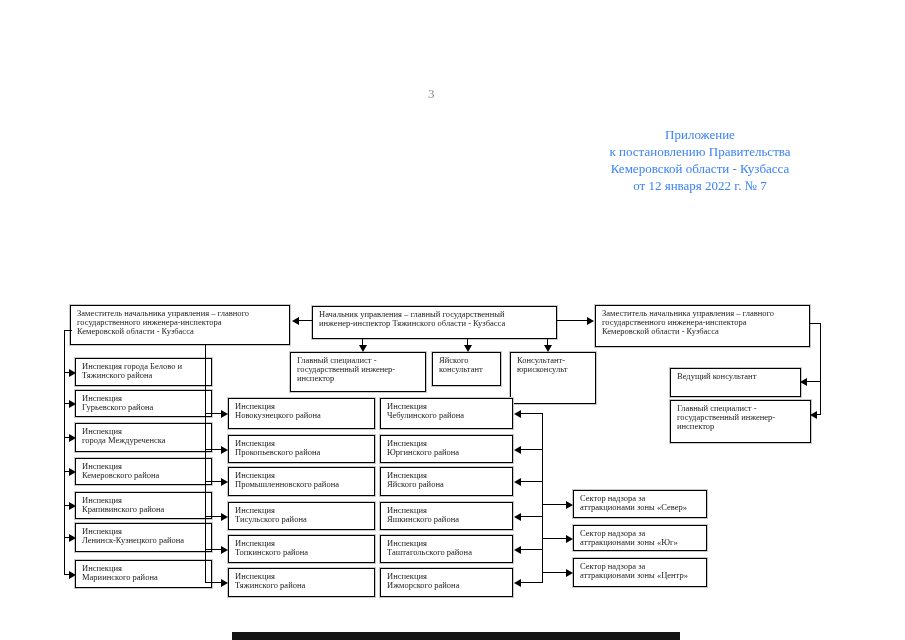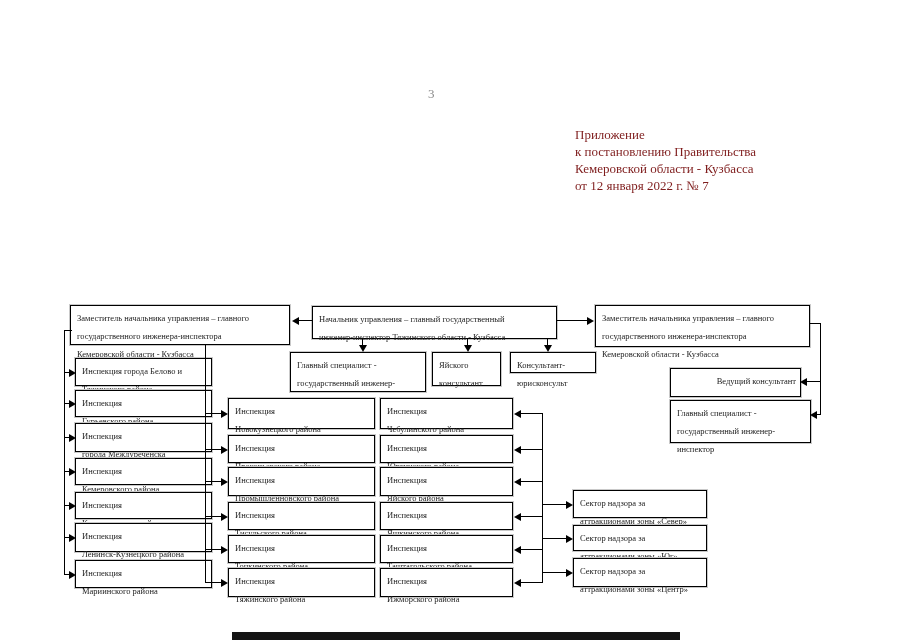--- a/index.html
+++ b/index.html
@@ -2,25 +2,25 @@
 <html><head>
 <meta charset="utf-8">
 <style>
   html,body{margin:0;padding:0;background:#fff;}
   .page{
     position:relative;width:905px;height:640px;background:#ffffff;overflow:hidden;
     font-family:"Liberation Serif","DejaVu Serif",serif;color:#1a1a1a;
   }
   .page *{box-sizing:border-box;}
   .pagenum{position:absolute;font-size:13px;color:#8a8a8a;}
-  .hdr{position:absolute;font-size:13px;line-height:17px;white-space:pre-line;color:#7f1d1d;}
+  .hdr{position:absolute;text-align:center;font-size:13px;line-height:17px;white-space:pre-line;color:#3b82f6;}
   .ttl{position:absolute;text-align:center;font-size:13.5px;line-height:17px;white-space:pre-line;color:#111;}
   .obox{
     position:absolute;border:1px solid #000;background:#fff;
-    font-size:8.5px;line-height:18px;padding:3px 4px 2px 6px;
+    font-size:8.5px;line-height:9px;padding:3px 4px 2px 6px;
     white-space:pre-line;color:#222;box-shadow:0 0 0 1px #c9c9c9;
   }
   .ln{position:absolute;background:#000;}
   .ah{position:absolute;width:0;height:0;}
   .ah-r{border-top:4px solid transparent;border-bottom:4px solid transparent;border-left:7px solid #000;}
   .ah-l{border-top:4px solid transparent;border-bottom:4px solid transparent;border-right:7px solid #000;}
   .ah-d{border-left:4px solid transparent;border-right:4px solid transparent;border-top:7px solid #000;}
   .botbar{position:absolute;background:#141414;}
 </style>
 </head>
@@ -41,24 +41,24 @@
 инженер-инспектор Тяжинского области - Кузбасса</div>
   <div class="obox" style="left:595px;top:305px;width:215px;height:42px;">Заместитель начальника управления – главного
 государственного  инженера-инспектора
 Кемеровской области - Кузбасса</div>
 
   <div class="obox" style="left:290px;top:352px;width:136px;height:40px;">Главный специалист  -
 государственный инженер-
 инспектор</div>
   <div class="obox" style="left:432px;top:352px;width:69px;height:34px;">Яйского
 консультант</div>
-  <div class="obox" style="left:510px;top:352px;width:86px;height:21px;">Консультант-
+  <div class="obox" style="left:510px;top:352px;width:86px;height:52px;">Консультант-
 юрисконсульт</div>
 
-  <div class="obox" style="left:670px;top:368px;width:131px;height:29px;text-align:right;">Ведущий  консультант</div>
+  <div class="obox" style="left:670px;top:368px;width:131px;height:29px;">Ведущий  консультант</div>
   <div class="obox" style="left:670px;top:400px;width:141px;height:43px;">Главный специалист   -
 государственный инженер-
 инспектор</div>
 
   <div class="obox" style="left:75px;top:358px;width:137px;height:28px;">Инспекция  города Белово и
 Тяжинского района</div>
   <div class="obox" style="left:75px;top:390px;width:137px;height:27px;">Инспекция
 Гурьевского района</div>
   <div class="obox" style="left:75px;top:423px;width:137px;height:29px;">Инспекция
 города Междуреченска</div>

